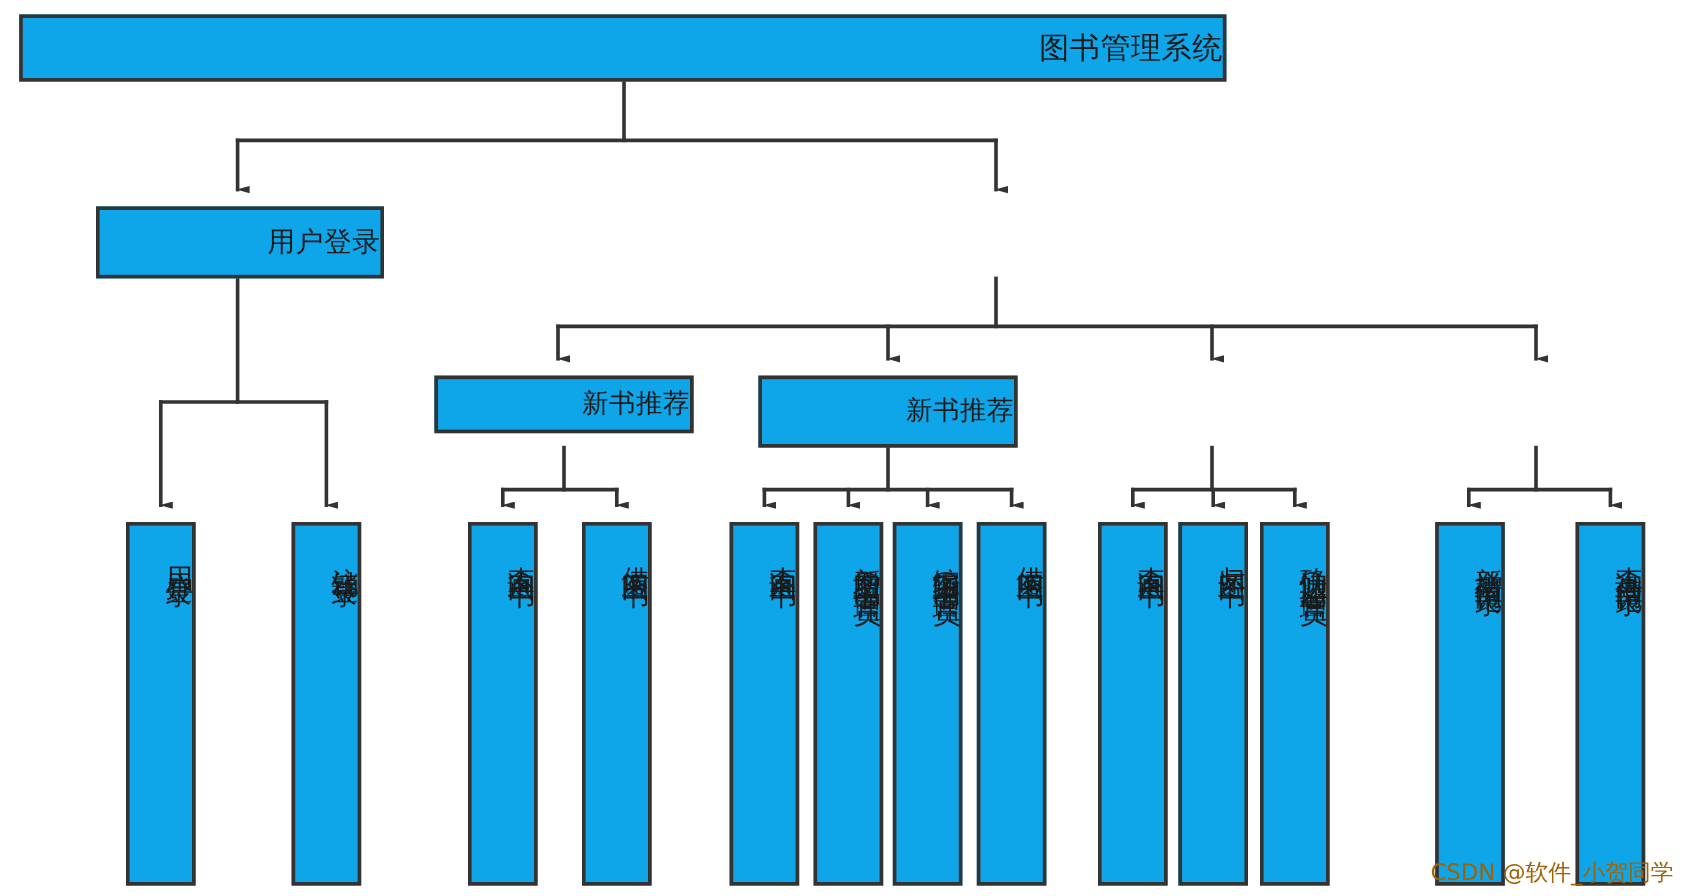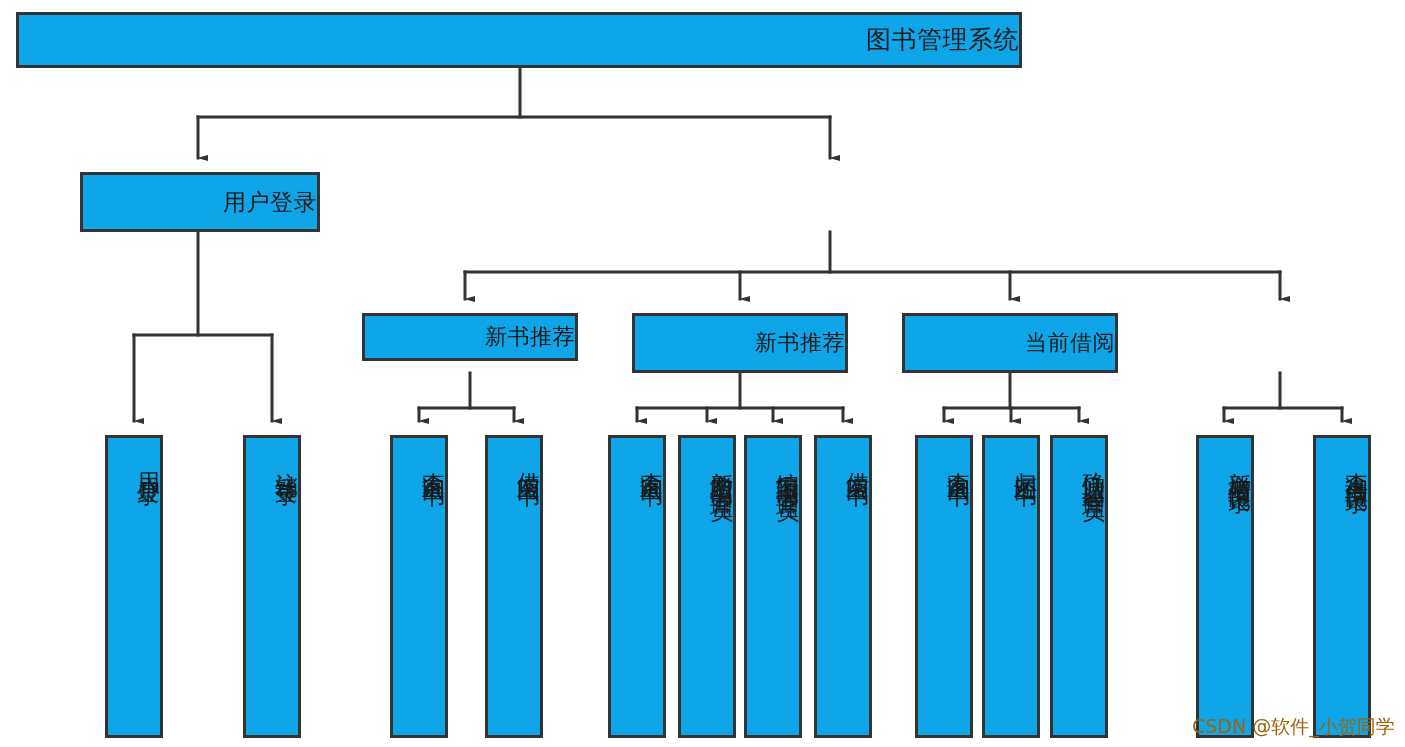--- a/index.html
+++ b/index.html
@@ -140,23 +140,20 @@
 
 
   <div class="node-box horiz lvl2" style="left:362px; top:313px; width:216px; height:48px;">
     <span class="node-label">新书推荐</span>
   </div>
 
   <div class="node-box horiz lvl2" style="left:632px; top:313px; width:216px; height:60px;">
     <span class="node-label">新书推荐</span>
   </div>
 
-  <div class="node-box horiz lvl2" style="left:902px; top:313px; width:216px; height:60px;">
-    <span class="node-label">当前借阅</span>
-  </div>
 
 
   <div class="node-box vert leaf" style="left:105px; top:435px; width:58px; height:303px;">
     <span class="node-label">用户登录</span>
   </div>
 
   <div class="node-box vert leaf" style="left:243px; top:435px; width:58px; height:303px;">
     <span class="node-label">注销登录</span>
   </div>
 

